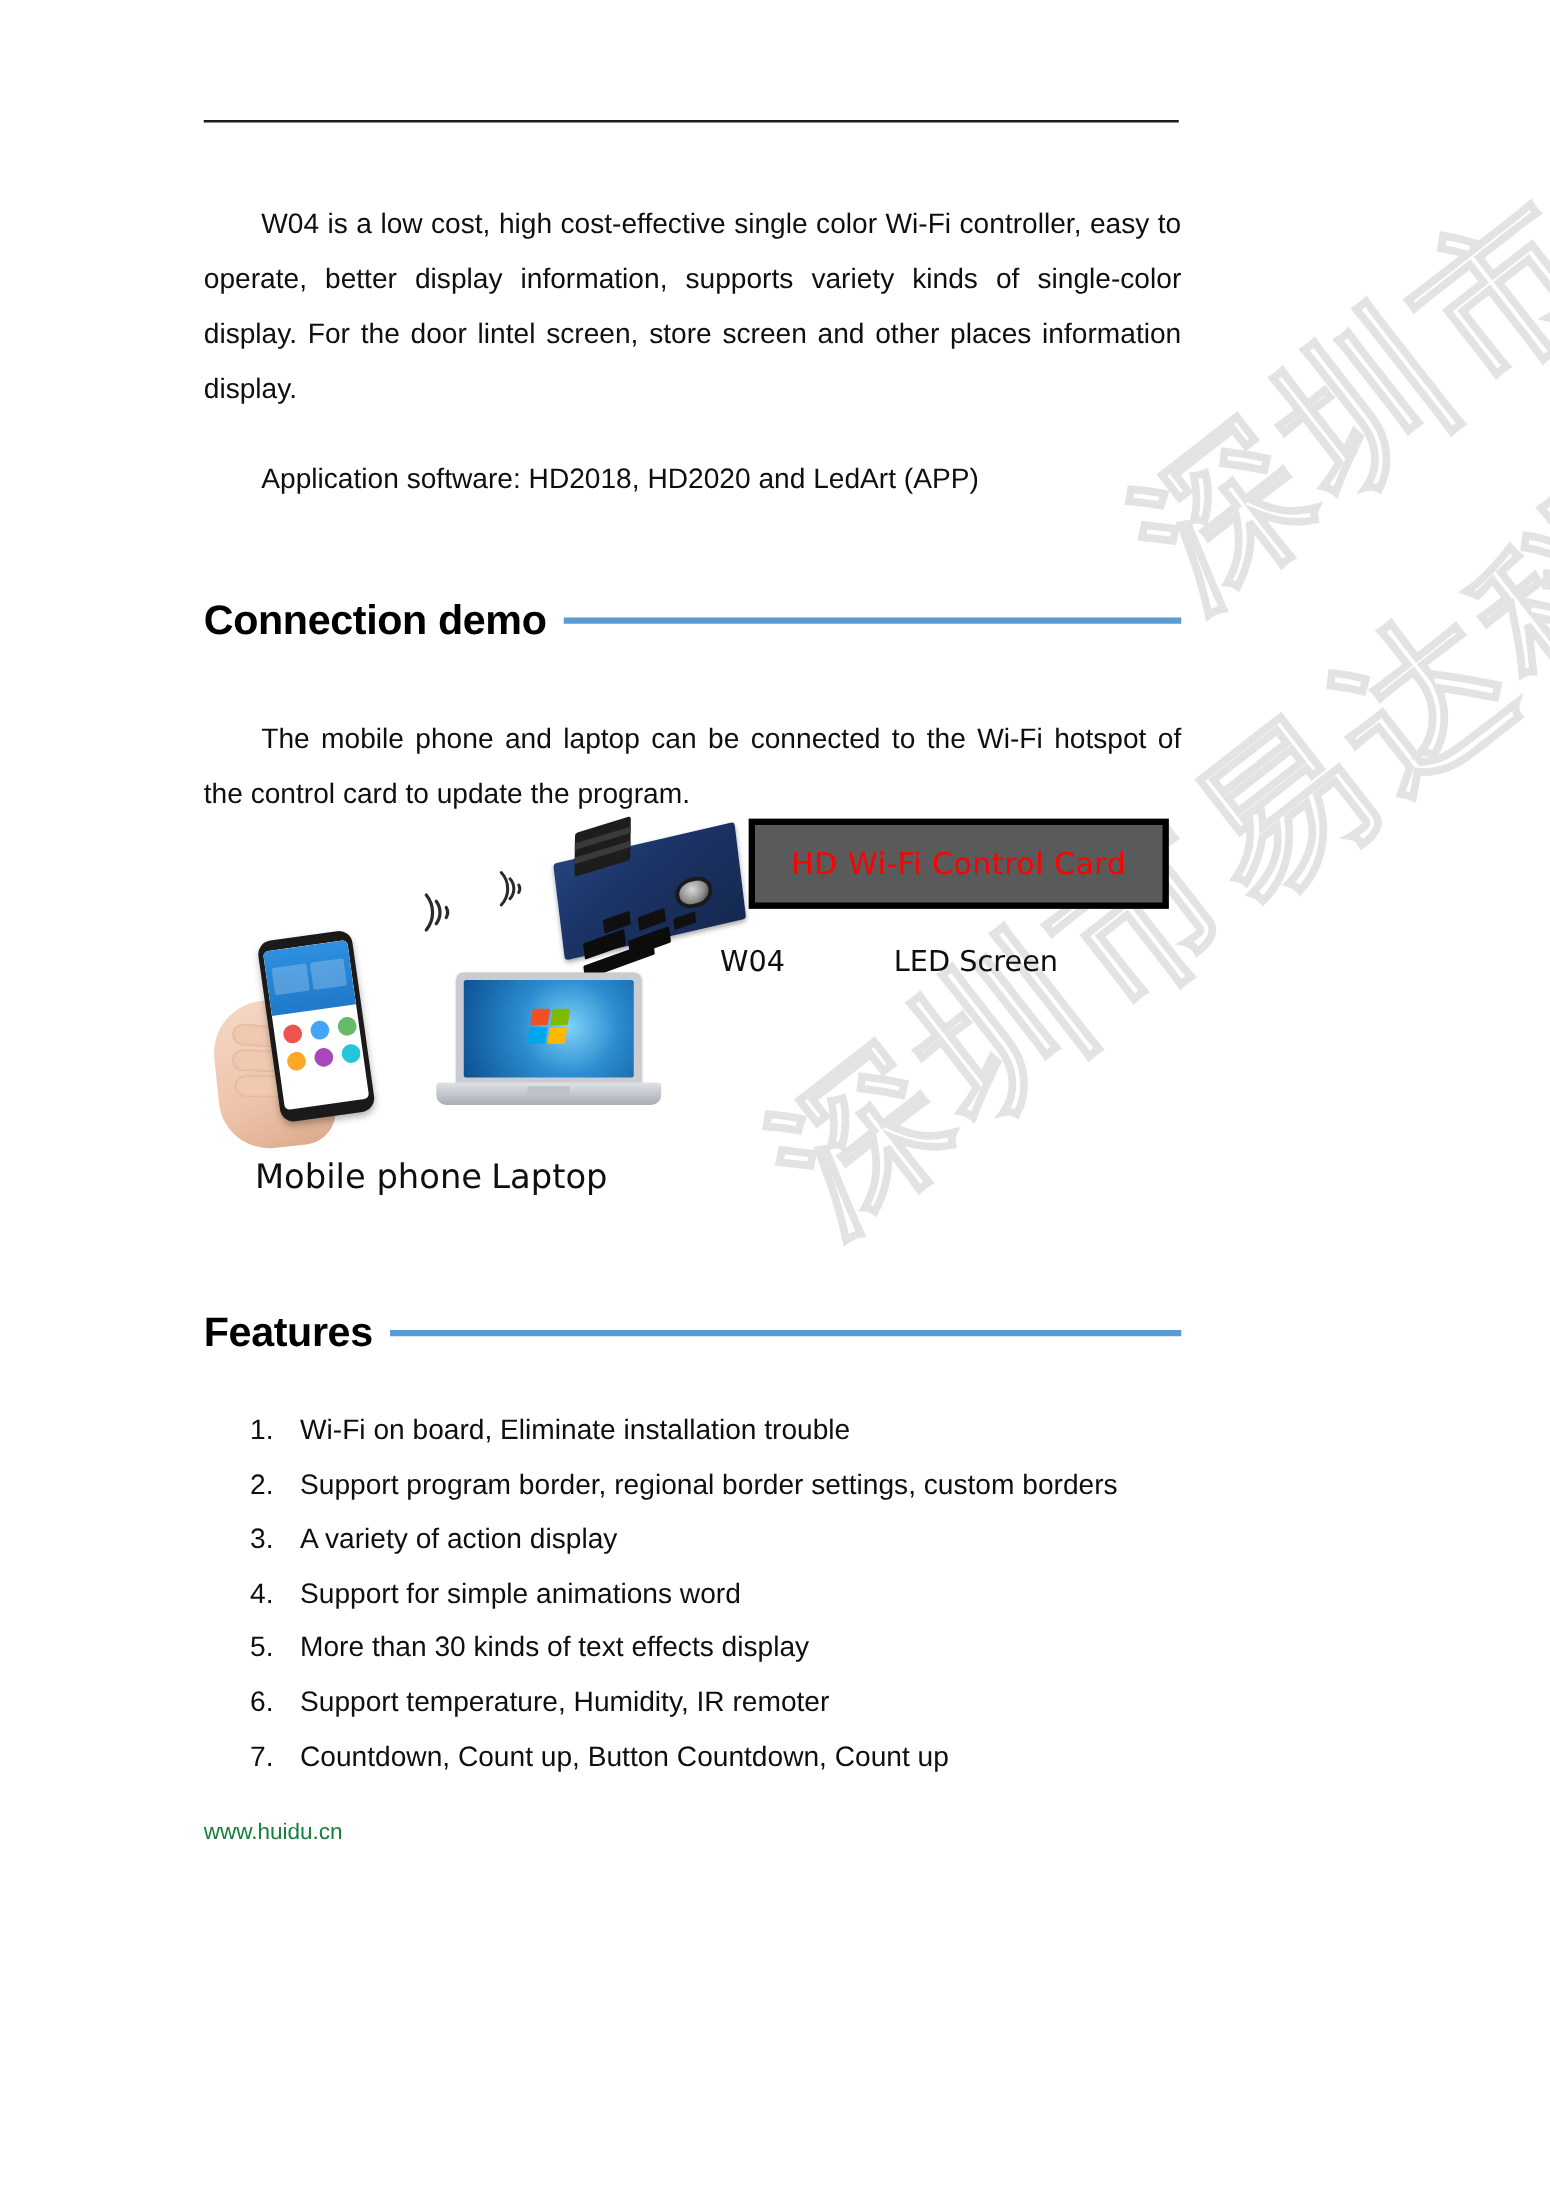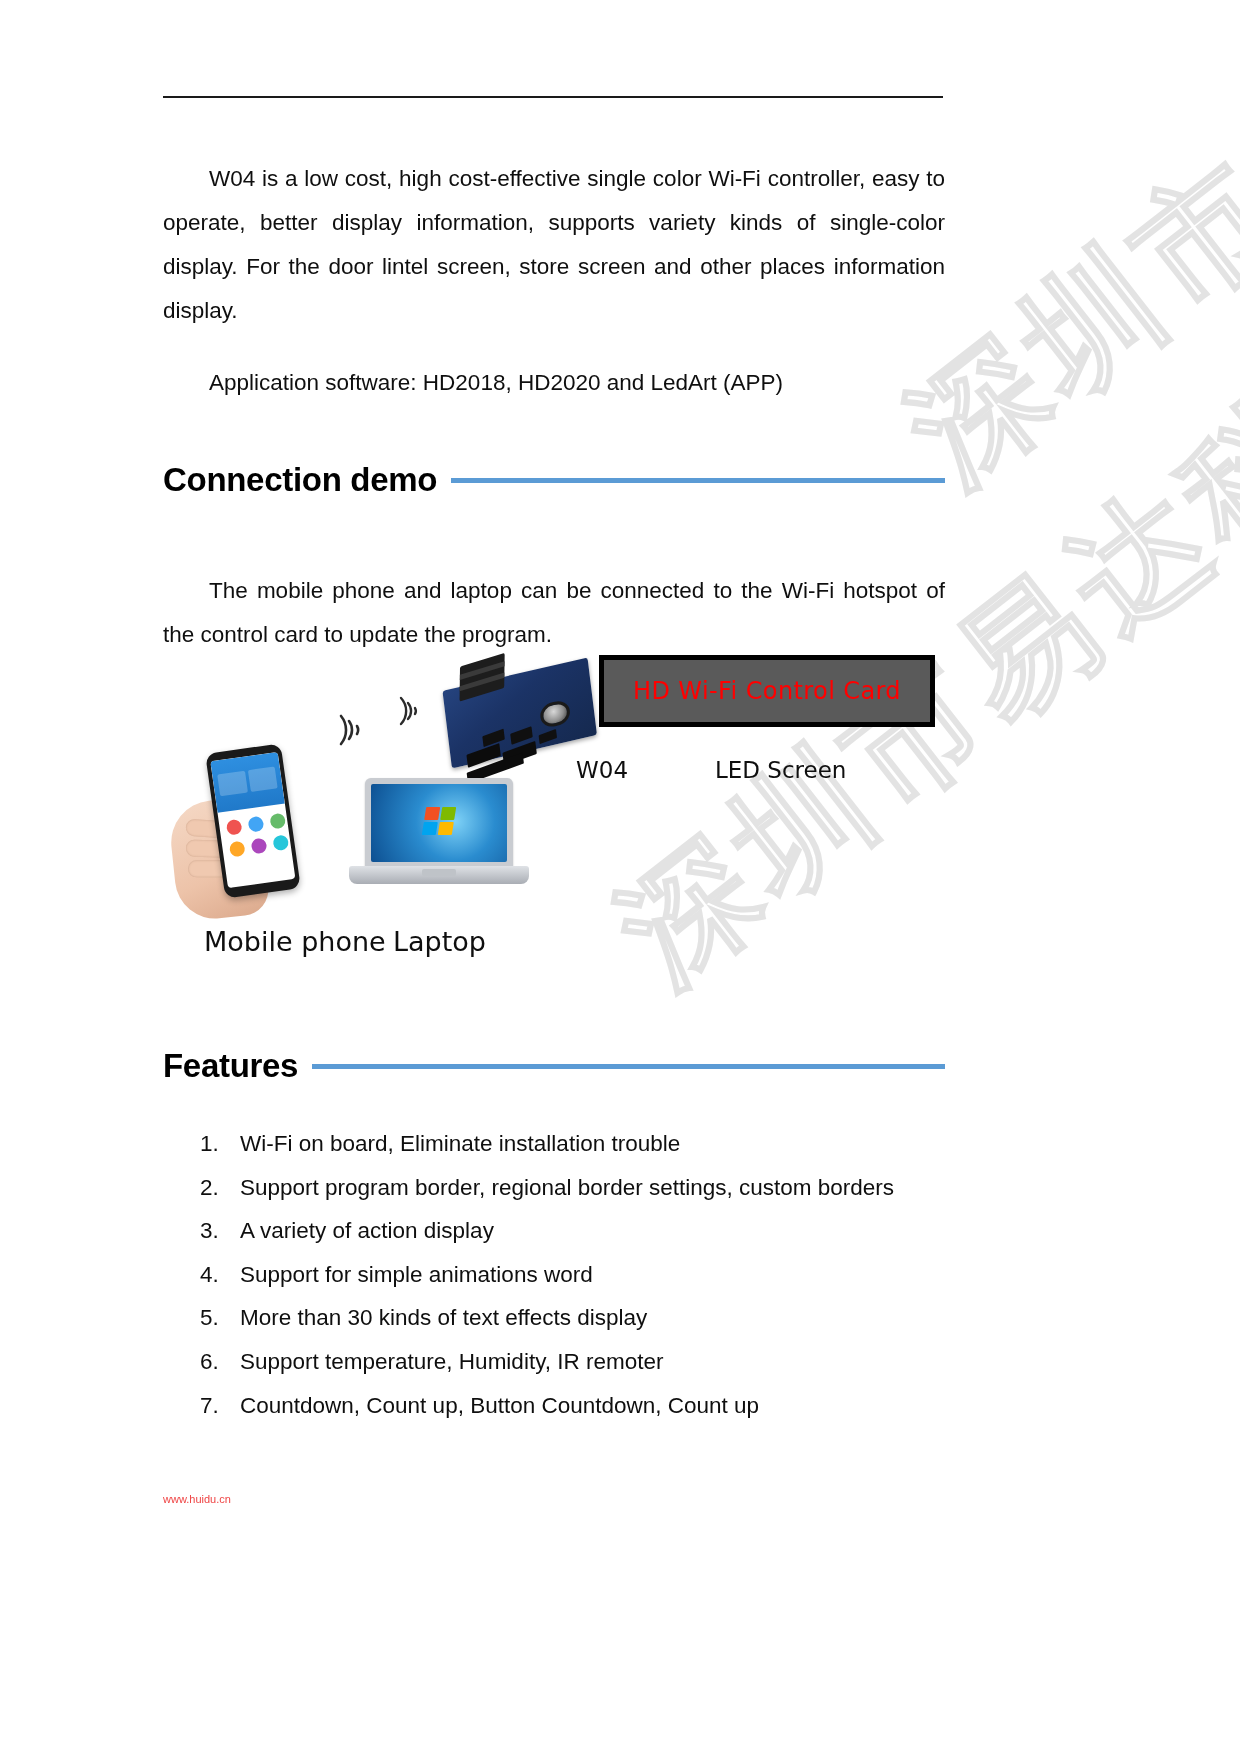--- a/index.html
+++ b/index.html
@@ -89,21 +89,21 @@
     white-space:nowrap;
     line-height:1;
     padding-right:14px;
   }
   .section-head .sh-rule{
     flex:1 1 auto;
     height:5px;
     background:#5b9bd5;
     margin-top:3px;
   }
-  #head-connection{top:456px;text-align:center;}
+  #head-connection{top:472px;text-align:center;}
   #head-features{top:1042px;}
 
   
   .figure{
     position:absolute;
     left:163px;top:636px;
     width:782px;height:330px;
   }
 
   
@@ -288,23 +288,22 @@
   }
   .features-list li .num{
     position:absolute;left:0;top:0;width:34px;
     text-align:left;
   }
 
   
   .footer{
     position:absolute;
     left:163px;top:1455px;
-    font-size:11px;
-    color:#ef4444;
-    margin-top:38px;
+    font-size:18px;
+    color:#15803d;
   }
 </style>
 </head>
 <body>
 
 <div class="page">
 
   <div class="watermark">
     <div class="wm-text wm-1">深圳市易达科技有限公司</div>
     <div class="wm-text wm-2">深圳市易达科技有限公司</div>

